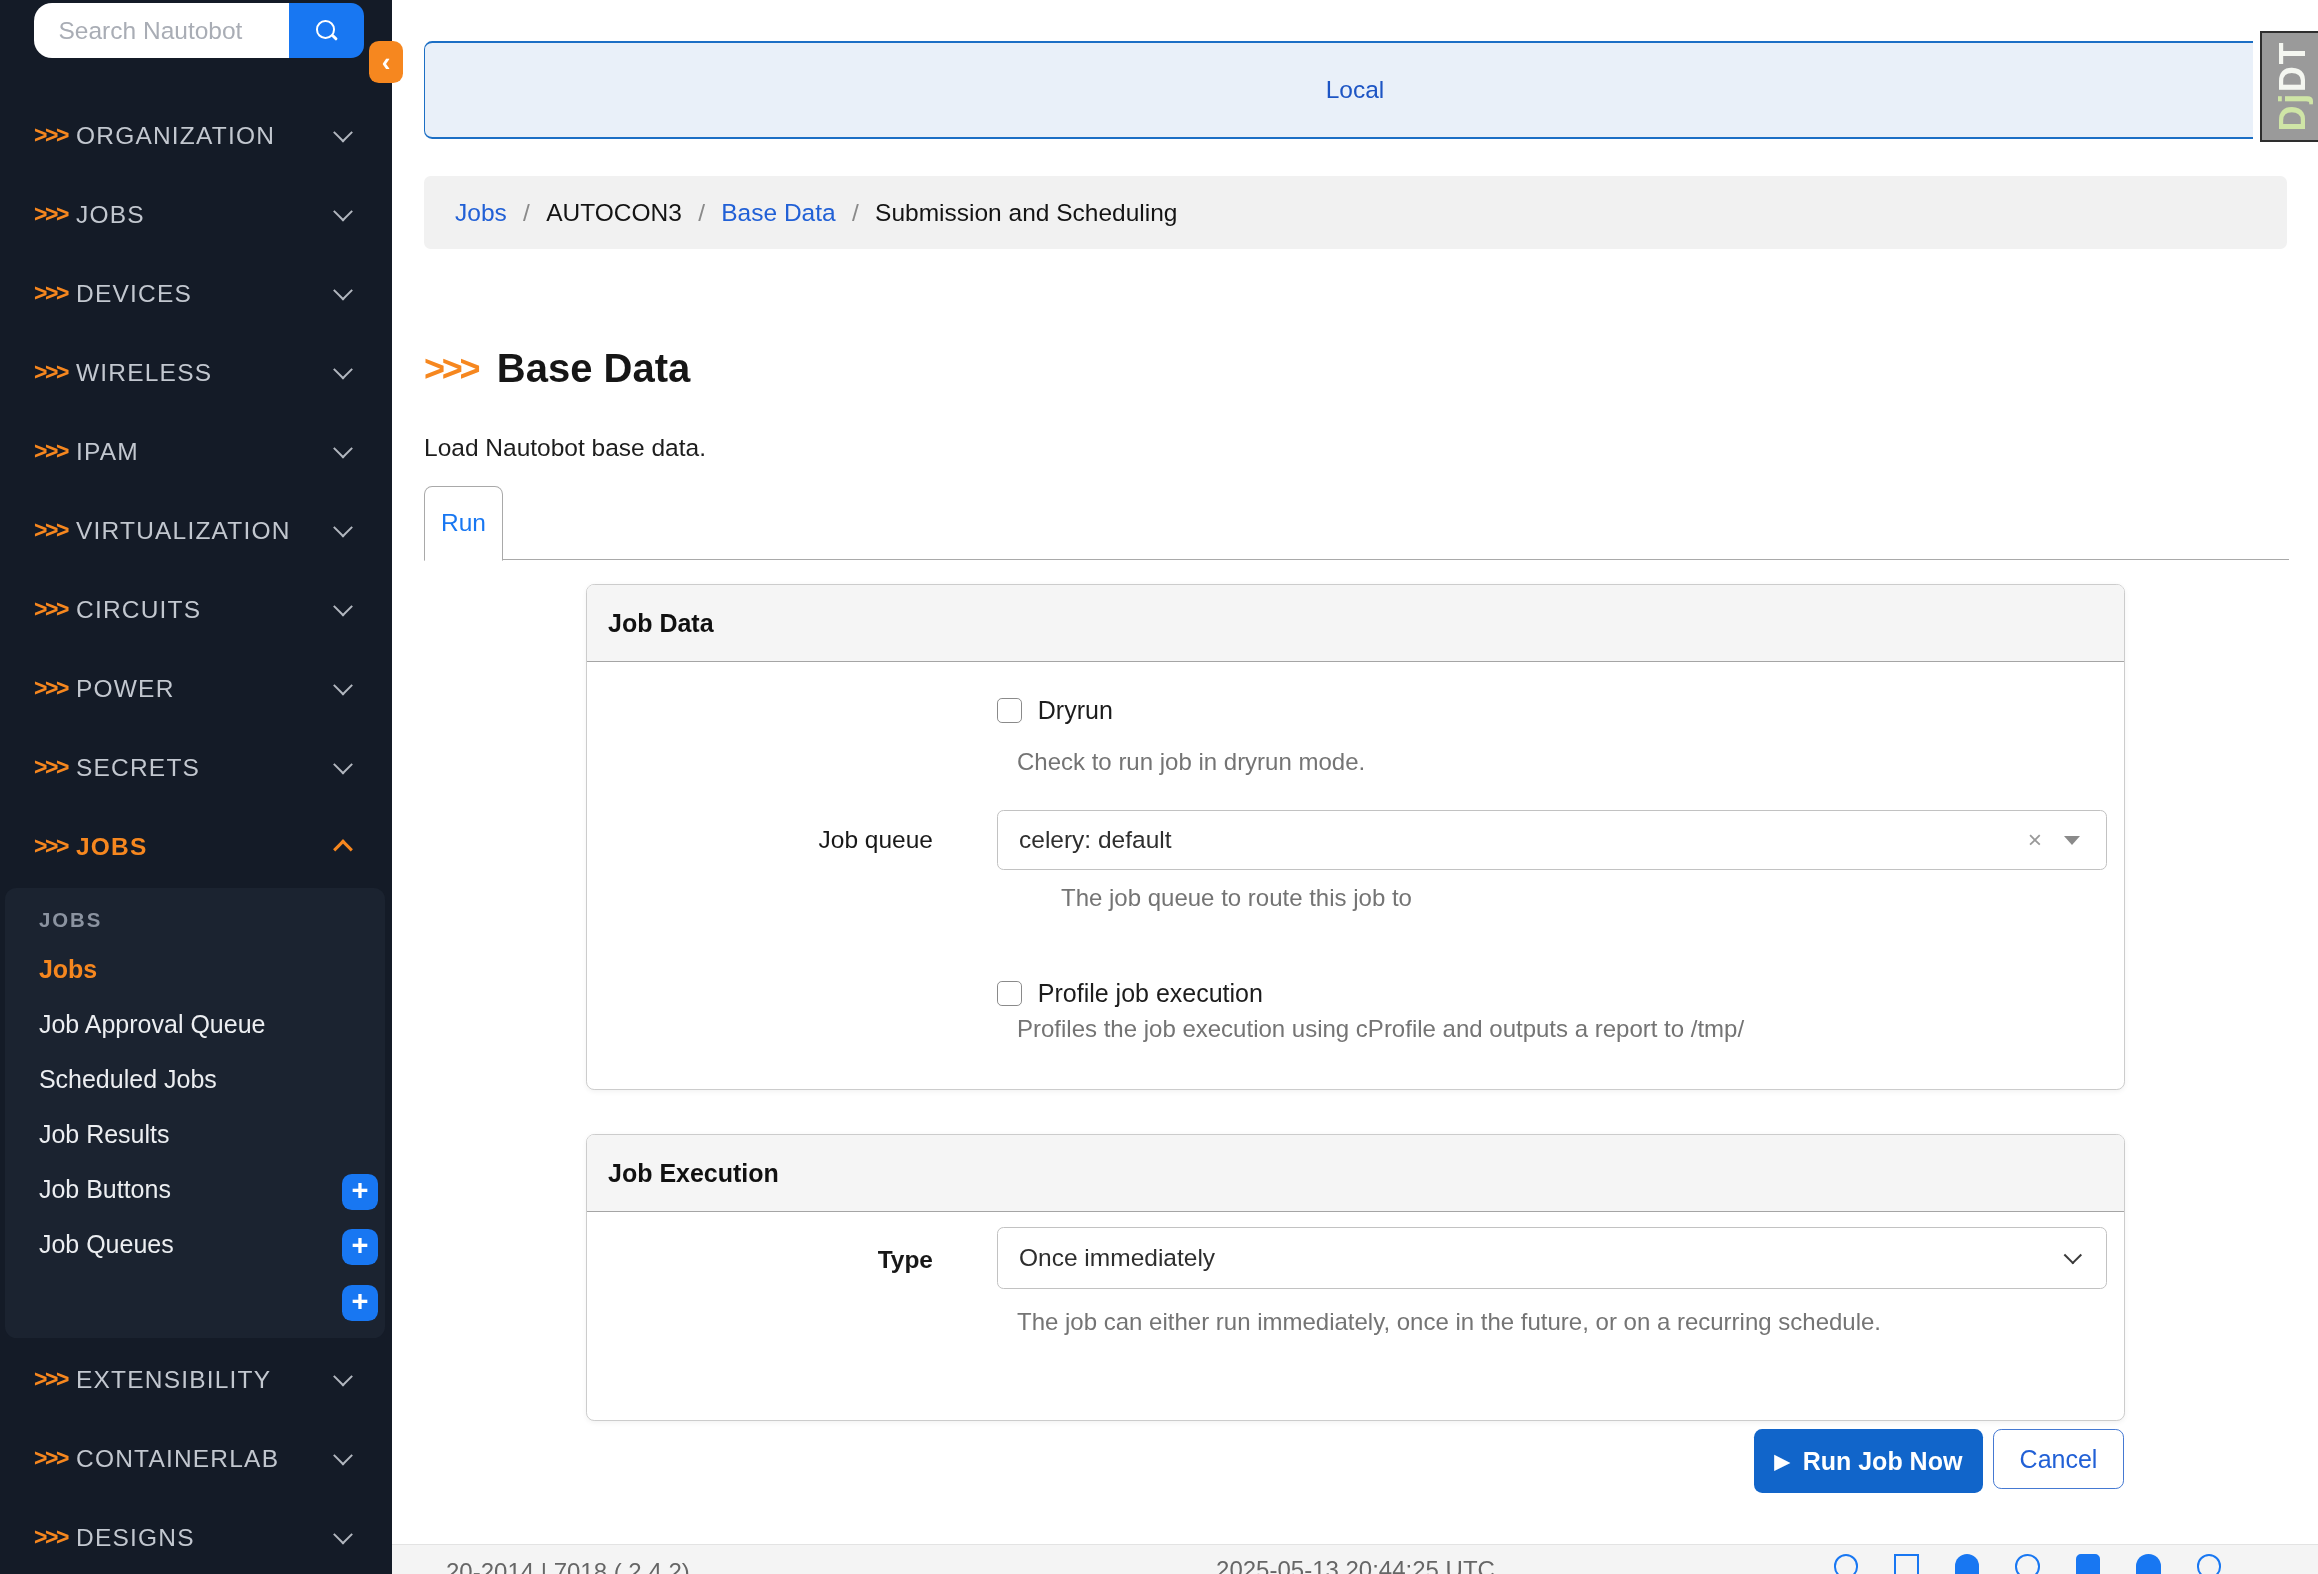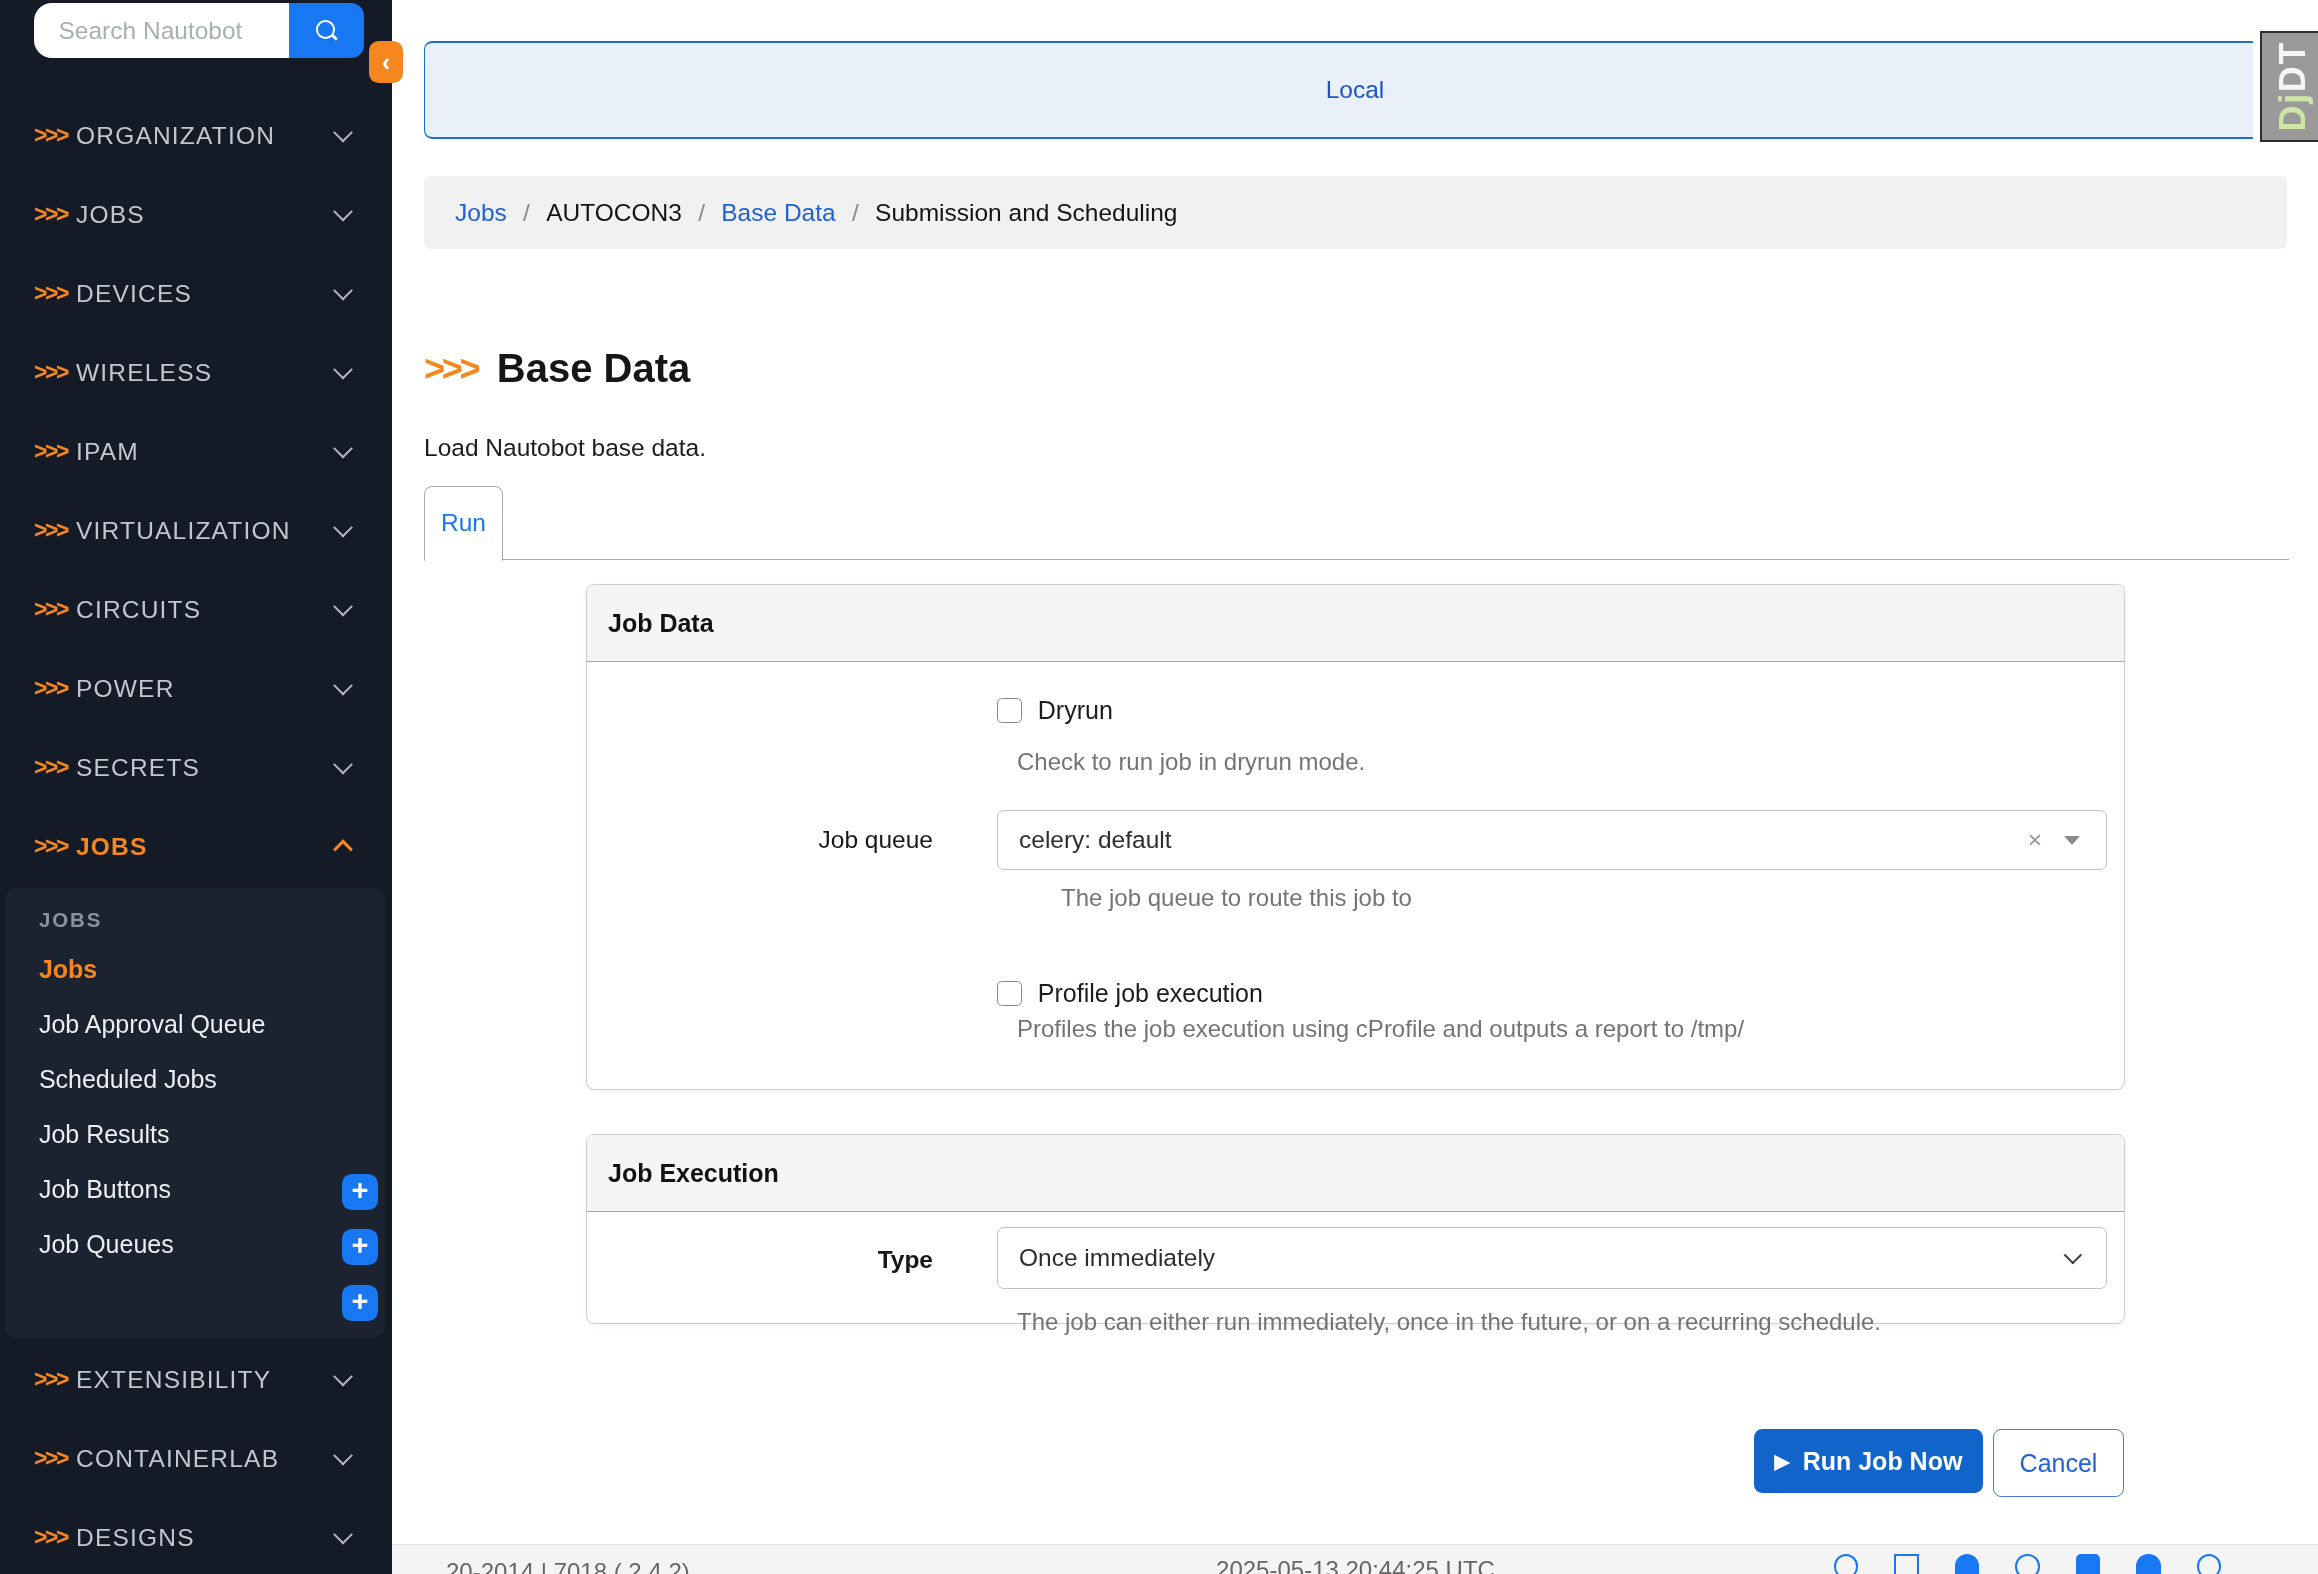--- a/index.html
+++ b/index.html
@@ -64,21 +64,21 @@
 
   .tabbar { position:absolute; left:424px; top:487px; width:1865px; height:73px;
     border-bottom:1.6px solid #a9a9a9;text-decoration:underline; }
   .tab-active { position:absolute; left:0; bottom:-1.6px; width:79px; height:75px; background:#fff;
     border:1.6px solid #a9a9a9; border-bottom:1.6px solid #fff; border-radius:8.2px 8.2px 0 0; color:#1877f2;
     font-size:24.5px; display:flex; align-items:center; justify-content:center; cursor:pointer; }
 
   .panel { position:absolute; left:586px; width:1539px; background:#fff; border:1.6px solid #ccc;
     border-radius:8.2px; box-shadow:0 1.6px 4.9px rgba(0,0,0,0.05); }
   .panel-1 { top:584px; height:506px; }
-  .panel-2 { top:1134px; height:190px; }
+  .panel-2 { top:1134px; height:287px; }
   .panel-header { height:77px; background:#f5f5f5; border-bottom:1.6px solid #a5a5a5;
     border-radius:6.5px 6.5px 0 0; display:flex; align-items:center; padding-left:21px;
     font-size:25px; font-weight:700; color:#111;text-align:center; }
   .panel-body { position:relative; width:100%; }
 
   .check-row { position:absolute; left:410px; display:flex; align-items:center; gap:16.3px; }
   .checkbox { appearance:none; -webkit-appearance:none; width:24.5px; height:24.5px; border:1.6px solid #8a8a8a;
     border-radius:4.9px; background:#fff; cursor:pointer; }
   .check-label { font-size:25px; color:#1c1c1c; font-weight:500; }
   .help-text { position:absolute; left:430px; font-size:24px; color:#747474; }
@@ -91,21 +91,21 @@
   .sel-clear { position:absolute; right:64px; color:#999; font-size:24.5px; cursor:pointer; }
   .sel-caret { position:absolute; right:26px; width:0; height:0; border-left:8.2px solid transparent;
     border-right:8.2px solid transparent; border-top:9.8px solid #8a8a8a; }
   .native-caret { position:absolute; right:29px; width:13px; height:13px; border-right:2.4px solid #3a3a3a;
     border-bottom:2.4px solid #3a3a3a; transform:rotate(45deg) translateY(-3.3px); }
 
   .btn-run { position:absolute; left:1754px; top:1429px; width:229px; height:64px; background:#1165ca;
     border:none; border-radius:8.2px; color:#fff; font-size:25px; font-weight:700; cursor:pointer;
     display:flex; align-items:center; justify-content:center; gap:13px; }
   .play-icon { font-size:19.6px; }
-  .btn-cancel { position:absolute; left:1993px; top:1429px; width:131px; height:68px; background:#fff;
+  .btn-cancel { position:absolute; left:1993px; top:1429px; width:131px; height:60px; background:#fff;
     border:1.6px solid #4579d2; border-radius:8.2px; color:#2160d6; font-size:25px; cursor:pointer;
     display:flex; align-items:center; justify-content:center; }
 
   
   .footer { position:absolute; left:392px; top:1544px; width:1927px; height:31px; background:#f4f4f4;
     border-top:0.8px solid #e3e3e3; overflow:hidden;padding-left:12px; }
   .footer-left { position:absolute; left:54px; top:13px; font-size:24px; color:#666; }
   .footer-center { position:absolute; left:0; top:11.4px; width:100%; text-align:center; font-size:24px; color:#666; }
   .footer-icons { position:absolute; right:98px; top:9px; display:flex; gap:36px; }
   .f-ico { width:24.5px; height:24.5px; border:2.4px solid #1877f2; display:inline-block; }

